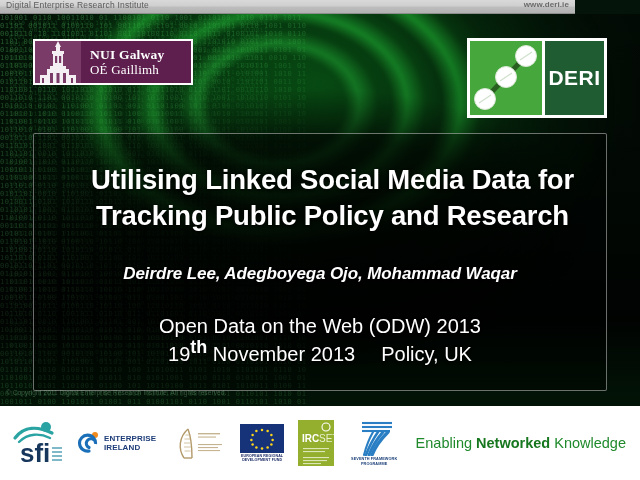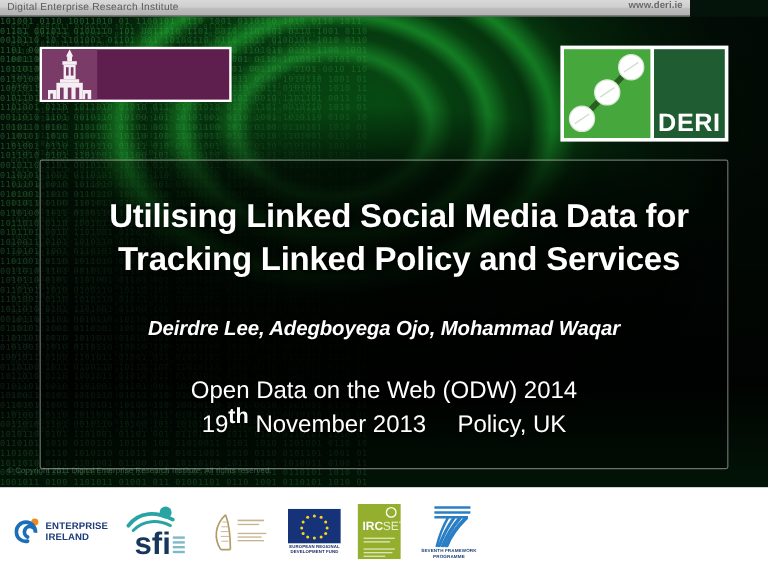--- a/index.html
+++ b/index.html
@@ -80,21 +80,21 @@
   .nuig-t1{font-size:13.5px;font-weight:bold;line-height:15px;letter-spacing:.2px;}
   .nuig-t2{font-size:13px;line-height:15px;letter-spacing:.2px;}
 
   .deri{
     position:absolute;left:467px;top:38px;width:140px;height:80px;
     background:#fff;padding:3px;box-sizing:border-box;display:flex;gap:3px;
   }
   .deri-sq{flex:0 0 72px;background:#46a83c;position:relative;}
   .deri-sq svg{position:absolute;left:0;top:0;}
   .deri-panel{
-    flex:1;background:#1f5c32;display:flex;align-items:flex-end;justify-content:center;
+    flex:1;background:#1f5c32;display:flex;align-items:center;justify-content:center;
   }
   .deri-word{
     color:#fff;font-size:21px;font-weight:bold;letter-spacing:.5px;
     font-family:"Liberation Sans", sans-serif;
   }
 
   
   .title{
     position:absolute;left:33px;top:162px;width:599px;
     text-align:center;color:#fff;font-weight:bold;
@@ -268,20 +268,24 @@
             <rect x="15" y="32" width="3" height="10" fill="#7b3b68"></rect>
             <rect x="21.5" y="32" width="3" height="10" fill="#7b3b68"></rect>
             <rect x="28" y="32" width="3" height="10" fill="#7b3b68"></rect>
             <rect x="5" y="34" width="7" height="8"></rect>
             <rect x="34" y="34" width="7" height="8"></rect>
             <rect x="7" y="37" width="2" height="5" fill="#7b3b68"></rect>
             <rect x="36" y="37" width="2" height="5" fill="#7b3b68"></rect>
           </g>
         </svg>
       </div>
+      <div class="nuig-text">
+        <span class="nuig-t1">NUI Galway</span>
+        <span class="nuig-t2">OÉ Gaillimh</span>
+      </div>
     </div>
   </div>
 
   <div class="deri">
     <div class="deri-sq">
       <svg width="72" height="74" viewBox="0 0 72 74">
         <line x1="13" y1="60" x2="58" y2="13" stroke="#2a5f22" stroke-width="5"></line>
         <circle cx="15" cy="58" r="10.5" fill="#ffffff" stroke="#d8e8d4" stroke-width="1"></circle>
         <circle cx="36" cy="36" r="10.5" fill="#ffffff" stroke="#d8e8d4" stroke-width="1"></circle>
         <circle cx="56" cy="15" r="10.5" fill="#ffffff" stroke="#d8e8d4" stroke-width="1"></circle>
@@ -292,62 +296,62 @@
     </div>
     <div class="deri-panel">
       <span class="deri-word">DERI</span>
     </div>
   </div>
 
   <div class="panel"></div>
 
   <div class="title">
     <div>Utilising Linked Social Media Data for</div>
-    <div>Tracking Linked Policy and Services</div>
+    <div>Tracking Public Policy and Research</div>
   </div>
 
   <div class="authors">Deirdre Lee, Adegboyega Ojo, Mohammad Waqar</div>
 
   <div class="venue">
-    <div>Open Data on the Web (ODW) 2014</div>
+    <div>Open Data on the Web (ODW) 2013</div>
     <div>
       <span>19</span><sup>th</sup>
       <span>November 2013</span><span class="gap"></span><span>Policy, UK</span>
     </div>
   </div>
 
   <div class="copyright">© Copyright 2011 Digital Enterprise Research Institute. All rights reserved.</div>
 
   <div class="footer">
     <div class="logos">
-
-      <div class="logo" style="gap:4px;">
-        <svg width="22" height="24" viewBox="0 0 22 24">
-          <circle cx="17" cy="4" r="3" fill="#f08a1c"></circle>
-          <path d="M11 20 A8 8 0 1 1 17.5 13 A4.6 4.6 0 1 0 11 16.5" fill="none" stroke="#1b6fb8" stroke-width="3.1" stroke-linecap="round"></path>
-        </svg>
-        <div class="ei-txt">
-          <div>ENTERPRISE</div>
-          <div>IRELAND</div>
-        </div>
-      </div>
 
       <div class="logo">
         <svg width="52" height="46" viewBox="0 0 52 46">
           <circle cx="34" cy="7" r="5" fill="#2aa3a3"></circle>
           <path d="M3 18 C12 6, 26 6, 40 13" stroke="#2aa3a3" stroke-width="3.2" fill="none" stroke-linecap="round"></path>
           <path d="M7 22 C16 13, 28 13, 38 18" stroke="#2aa3a3" stroke-width="2.4" fill="none" stroke-linecap="round"></path>
           <text x="8" y="42" font-family="Liberation Sans, sans-serif" font-size="26" font-weight="bold" fill="#16365c">sfi</text>
           <g fill="#7fb8c9">
             <rect x="40" y="27" width="10" height="2"></rect>
             <rect x="40" y="31" width="10" height="2"></rect>
             <rect x="40" y="35" width="10" height="2"></rect>
             <rect x="40" y="39" width="10" height="2"></rect>
           </g>
         </svg>
+      </div>
+
+      <div class="logo" style="gap:4px;">
+        <svg width="22" height="24" viewBox="0 0 22 24">
+          <circle cx="17" cy="4" r="3" fill="#f08a1c"></circle>
+          <path d="M11 20 A8 8 0 1 1 17.5 13 A4.6 4.6 0 1 0 11 16.5" fill="none" stroke="#1b6fb8" stroke-width="3.1" stroke-linecap="round"></path>
+        </svg>
+        <div class="ei-txt">
+          <div>ENTERPRISE</div>
+          <div>IRELAND</div>
+        </div>
       </div>
 
       <div class="logo">
         <svg width="56" height="40" viewBox="0 0 56 40">
           <g fill="none" stroke="#b39a6a" stroke-width="1.4">
             <path d="M14 35 C8 26, 9 14, 18 6"></path>
             <path d="M14 35 L22 35"></path>
             <path d="M22 35 C22 24, 21 14, 18 6"></path>
           </g>
           <g stroke="#c8b48a" stroke-width="0.8">
@@ -422,15 +426,16 @@
           </g>
         </svg>
         <div class="fp7-cap">
           <div>SEVENTH FRAMEWORK</div>
           <div>PROGRAMME</div>
         </div>
       </div>
 
     </div>
 
+    <div class="tagline"><span>Enabling </span><b>Networked</b><span> Knowledge</span></div>
   </div>
 
 </div>
 
 </body></html>

